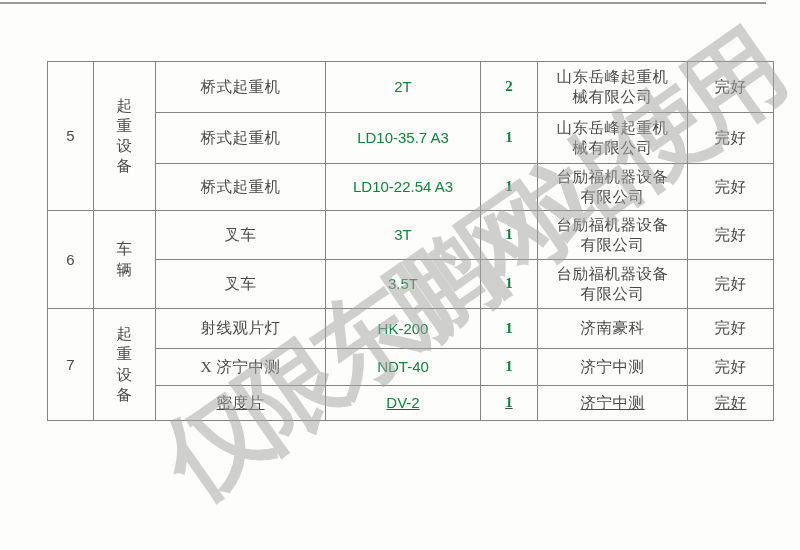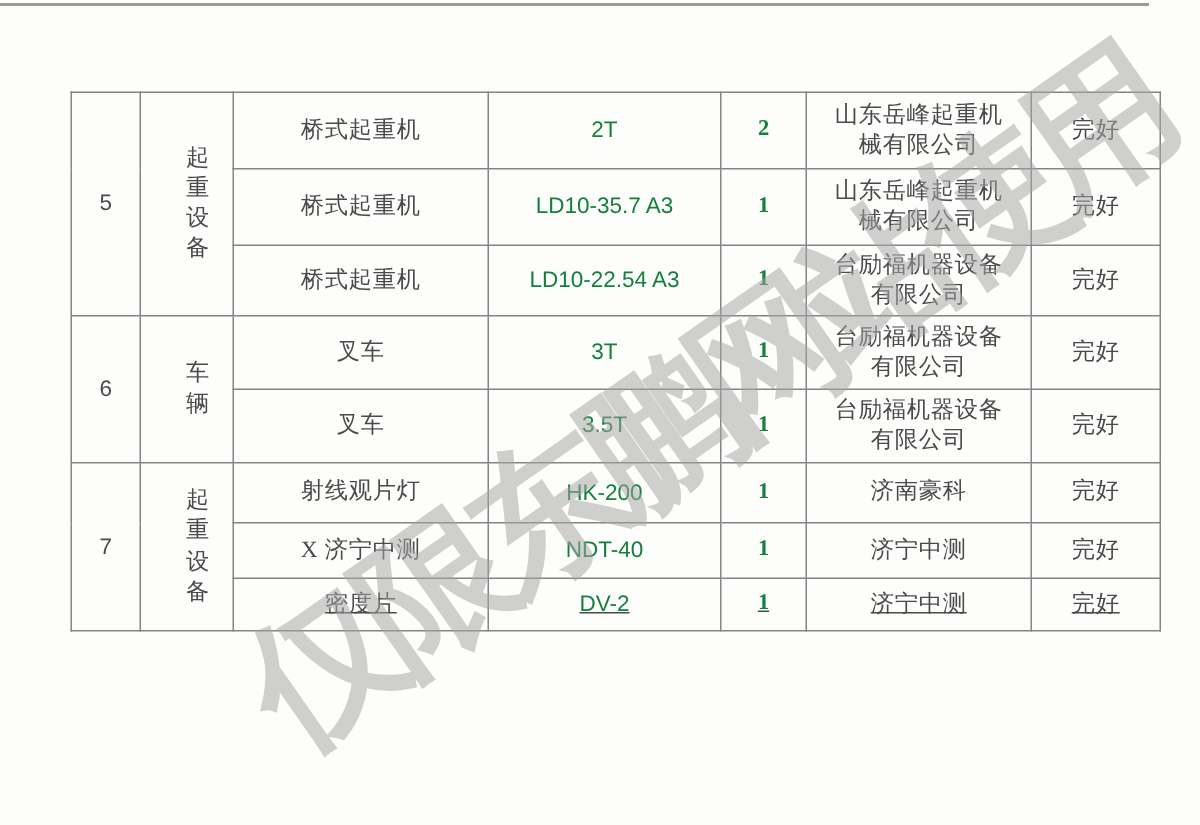--- a/index.html
+++ b/index.html
@@ -32,21 +32,21 @@
     font-size: 15.5px;
     letter-spacing: 0.5px;
     line-height: 1.3;
     overflow: hidden;
   }
   td.num-cell {
     font-family: "Liberation Sans", "DejaVu Sans", sans-serif;
     font-size: 15px; letter-spacing: 0;
     padding: 0 4px;
   }
-  td.category-cell { padding: 0 15px; text-align: right; }
+  td.category-cell { padding: 0 15px; }
   td.model-cell, td.qty-cell {
     font-family: "Liberation Sans", "DejaVu Sans", sans-serif;
     font-size: 15px; letter-spacing: 0;
     color: #15803d;
   }
   td.qty-cell {
     font-family: "Liberation Serif", "DejaVu Serif", serif;
     font-weight: 600;
     padding: 0 4px;
   }

